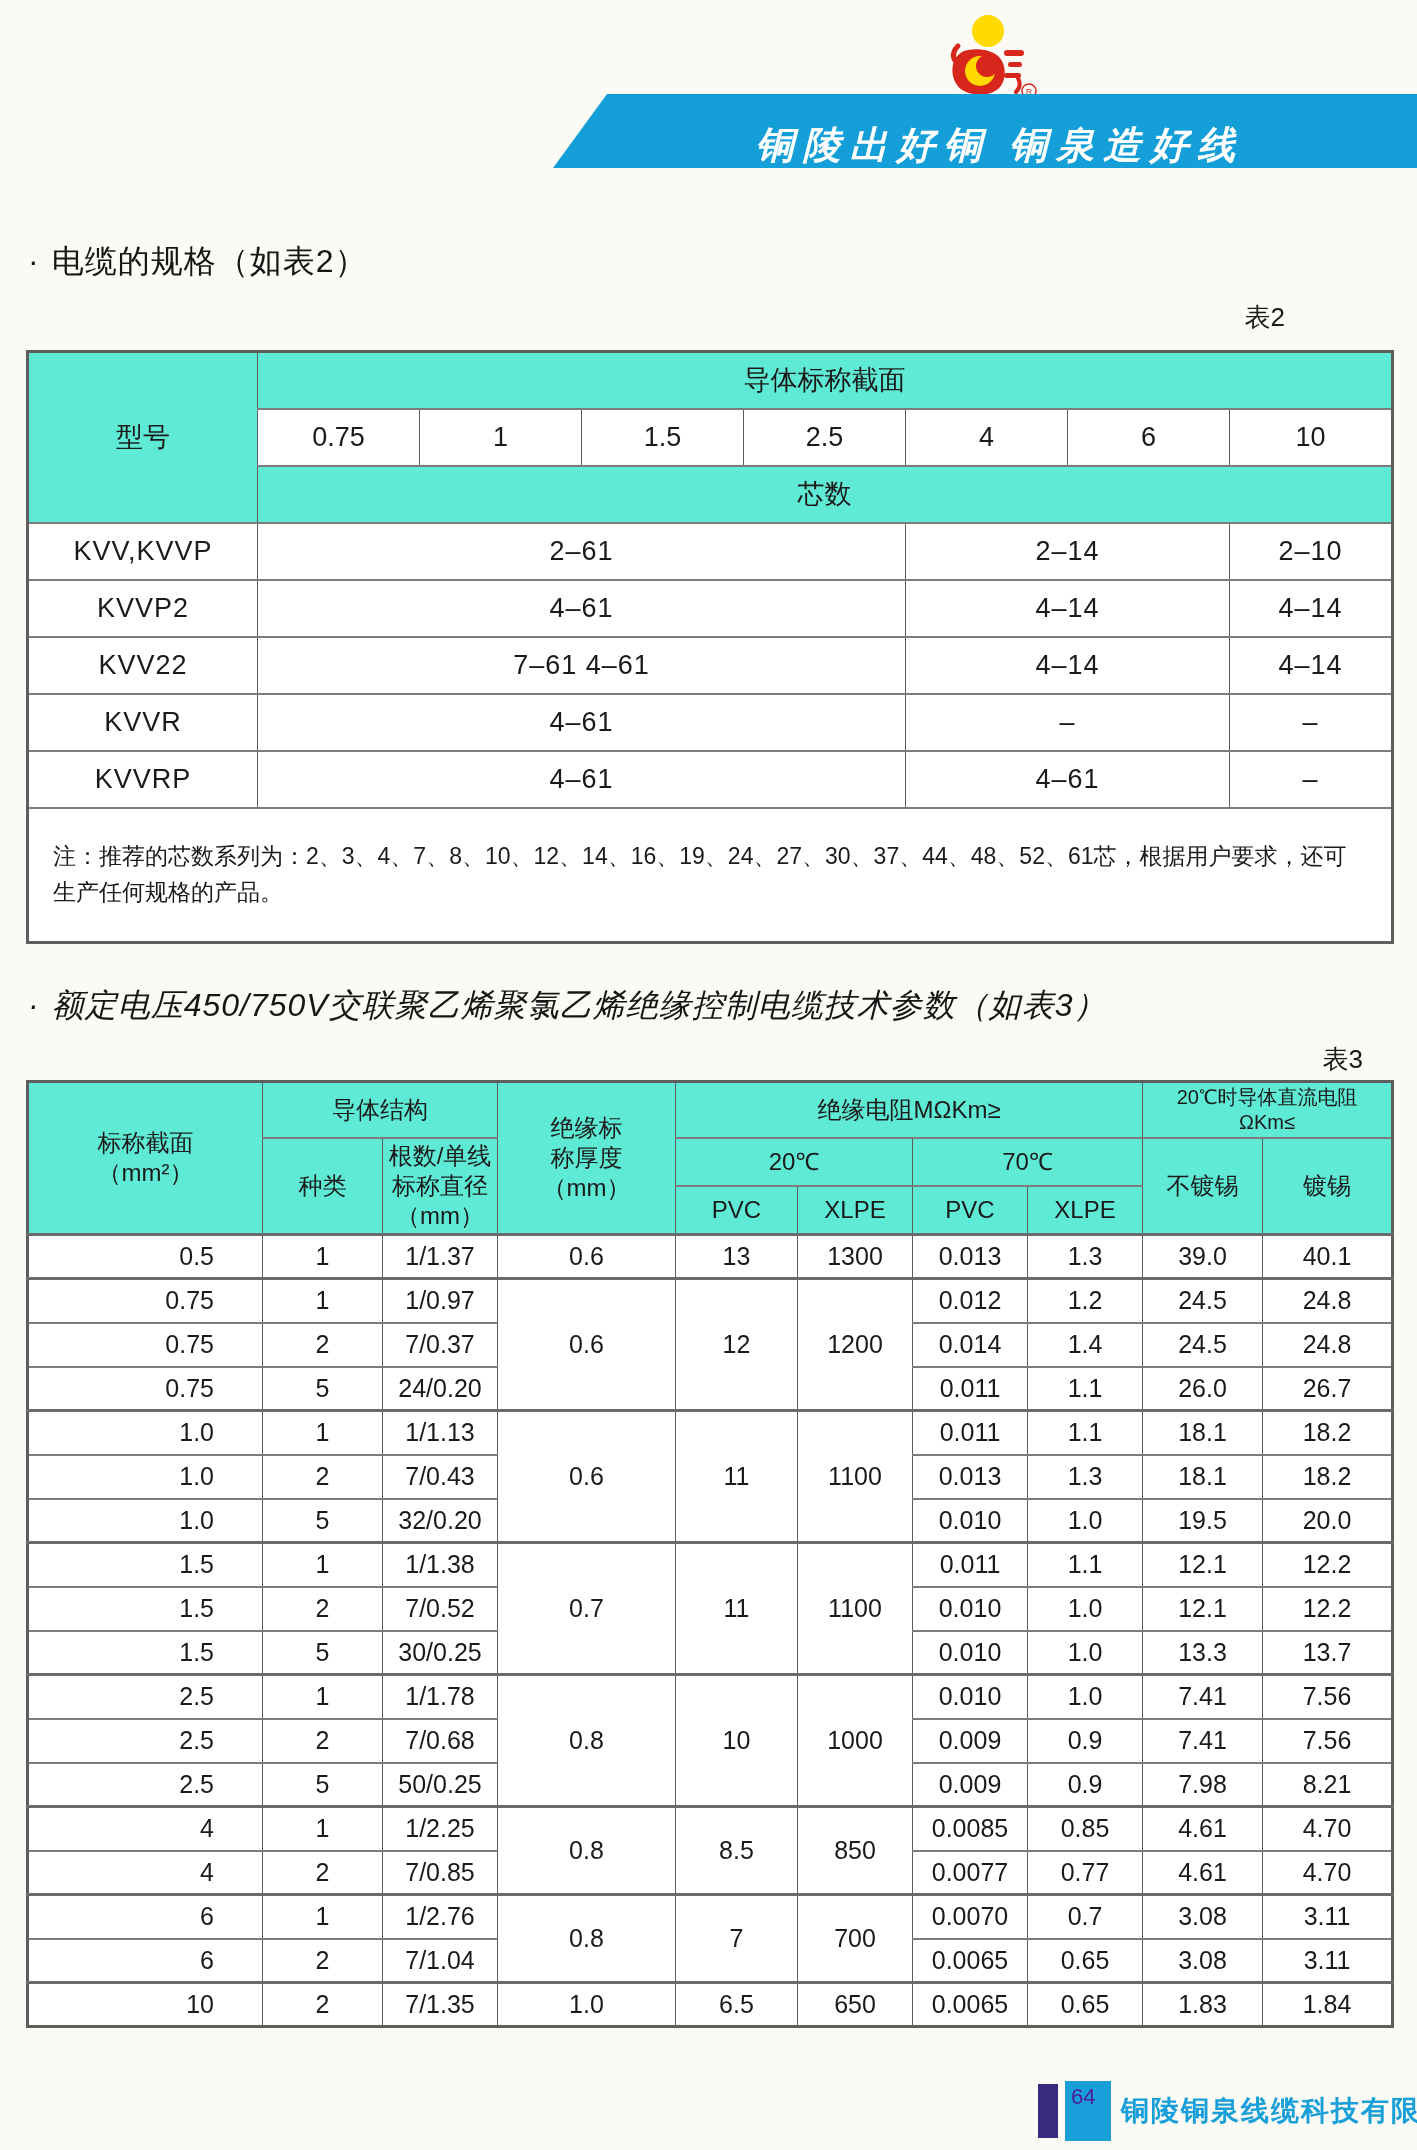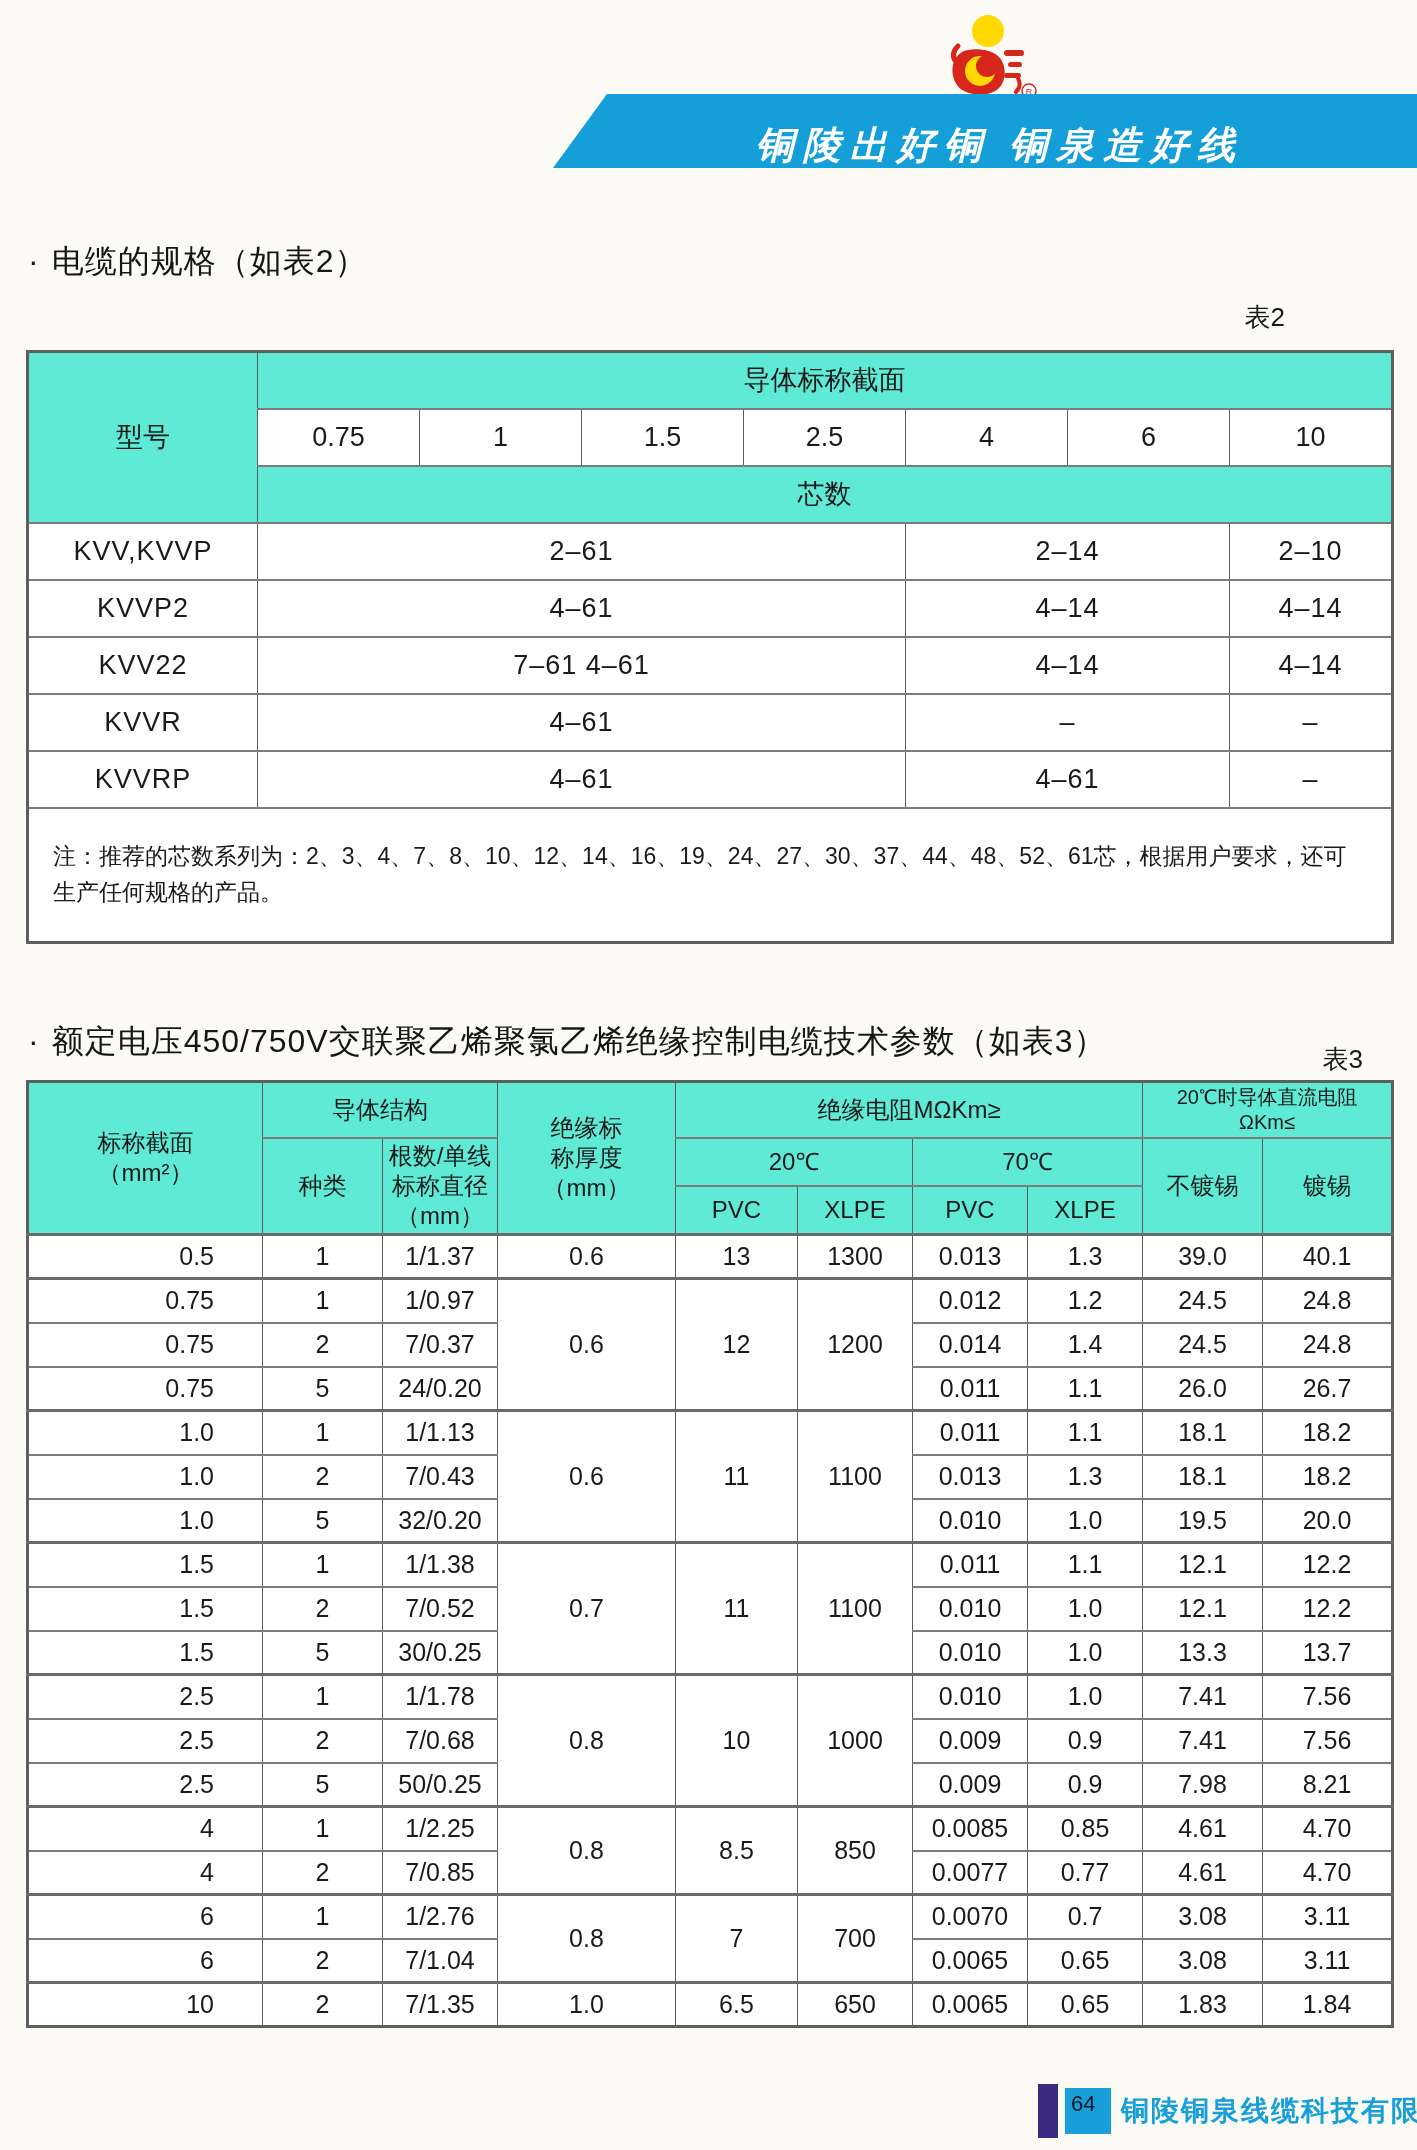--- a/index.html
+++ b/index.html
@@ -13,21 +13,21 @@
 
   .banner{position:absolute;left:553px;right:0;top:94px;height:74px;background:#149fd9;
           clip-path:polygon(54px 0,100% 0,100% 100%,0 100%);
           display:flex;align-items:center;justify-content:center;}
   .banner span{color:#ffffff;font-family:"Liberation Serif",serif;font-style:italic;font-weight:bold;
                font-size:38px;letter-spacing:9px;white-space:nowrap;padding-left:30px;margin-top:28px;}
 
   
   .sec-title{position:absolute;left:28px;font-size:32px;color:#161616;letter-spacing:1px;white-space:nowrap;}
   .t1{top:240px;}
-  .t2{top:1020px;}
+  .t2{top:984px;font-style:italic;}
   .bullet{margin-right:12px;}
   .tbl-label{position:absolute;font-size:26px;color:#1a1a1a;}
   .lbl2{top:300px;right:132px;}
   .lbl3{top:1042px;right:54px;}
 
   
   table{border-collapse:collapse;table-layout:fixed;position:absolute;background:#ffffff;}
   th,td{border:1px solid #5c5c5c;border-top:2px solid #7c7c7c;border-bottom:2px solid #7c7c7c;
         text-align:center;vertical-align:middle;overflow:hidden;}
   table{border:3px solid #5e5e5e;}
@@ -49,21 +49,21 @@
   #table3 tbody tr{height:44px;}
   #table3 th{font-size:24px;white-space:pre-line;line-height:1.25;padding:2px 0;}
   #table3 th.small{font-size:20px;}
   #table3 td{font-size:25px;}
   #table3 td.sz{text-align:right;padding-right:48px;}
   #table3 tbody tr.gs td{border-top:3px solid #6a6a6a;}
 
   
   .footer{position:absolute;top:2084px;left:1038px;display:flex;align-items:center;height:54px;}
   .f-purple{width:20px;height:54px;background:#3a2a80;margin-right:7px;}
-  .f-num{width:46px;height:46px;background:#189fd9;color:#0f172a;font-size:22px;
+  .f-num{width:46px;height:60px;background:#189fd9;color:#4c1d95;font-size:22px;
          display:flex;align-items:flex-start;justify-content:flex-start;padding:3px 0 0 6px;box-sizing:border-box;}
   .f-company{margin-left:10px;color:#189fd9;font-size:28px;font-weight:bold;letter-spacing:2px;white-space:nowrap;}
 </style>
 </head>
 <body>
 
 <div class="page">
 
   <div class="logo-block">
     <svg class="emblem" viewBox="0 0 104 108" xmlns="http://www.w3.org/2000/svg">

